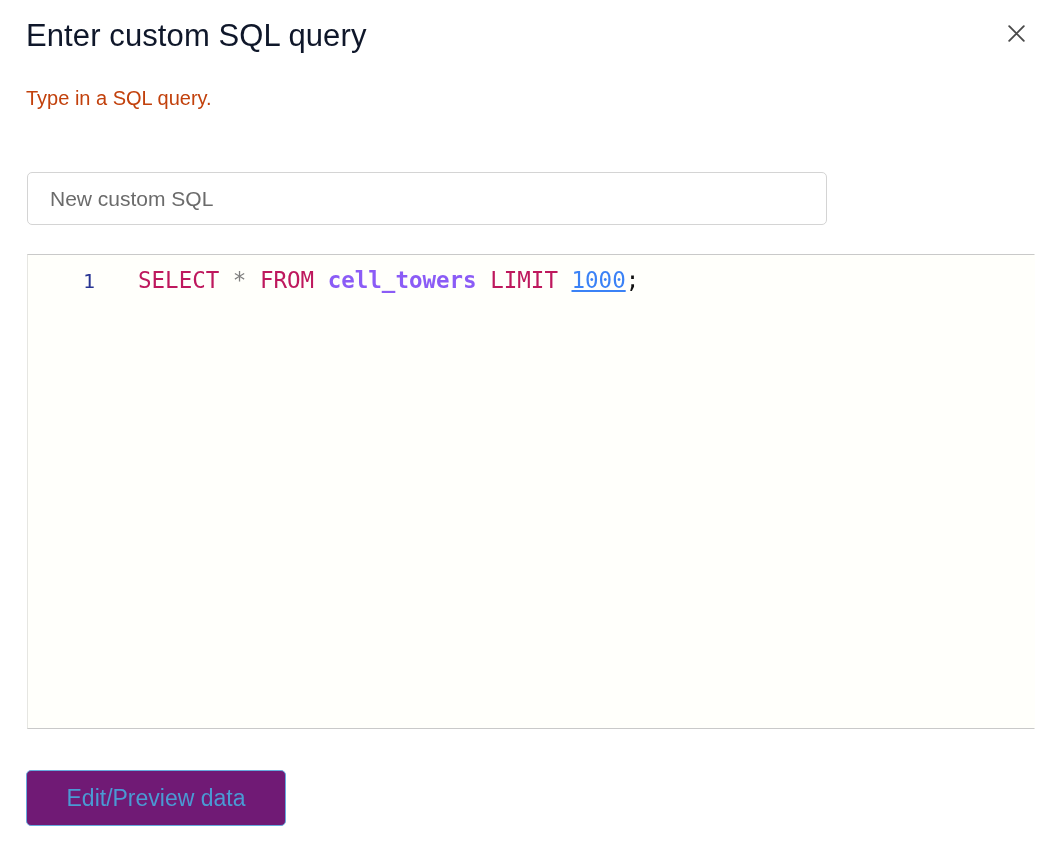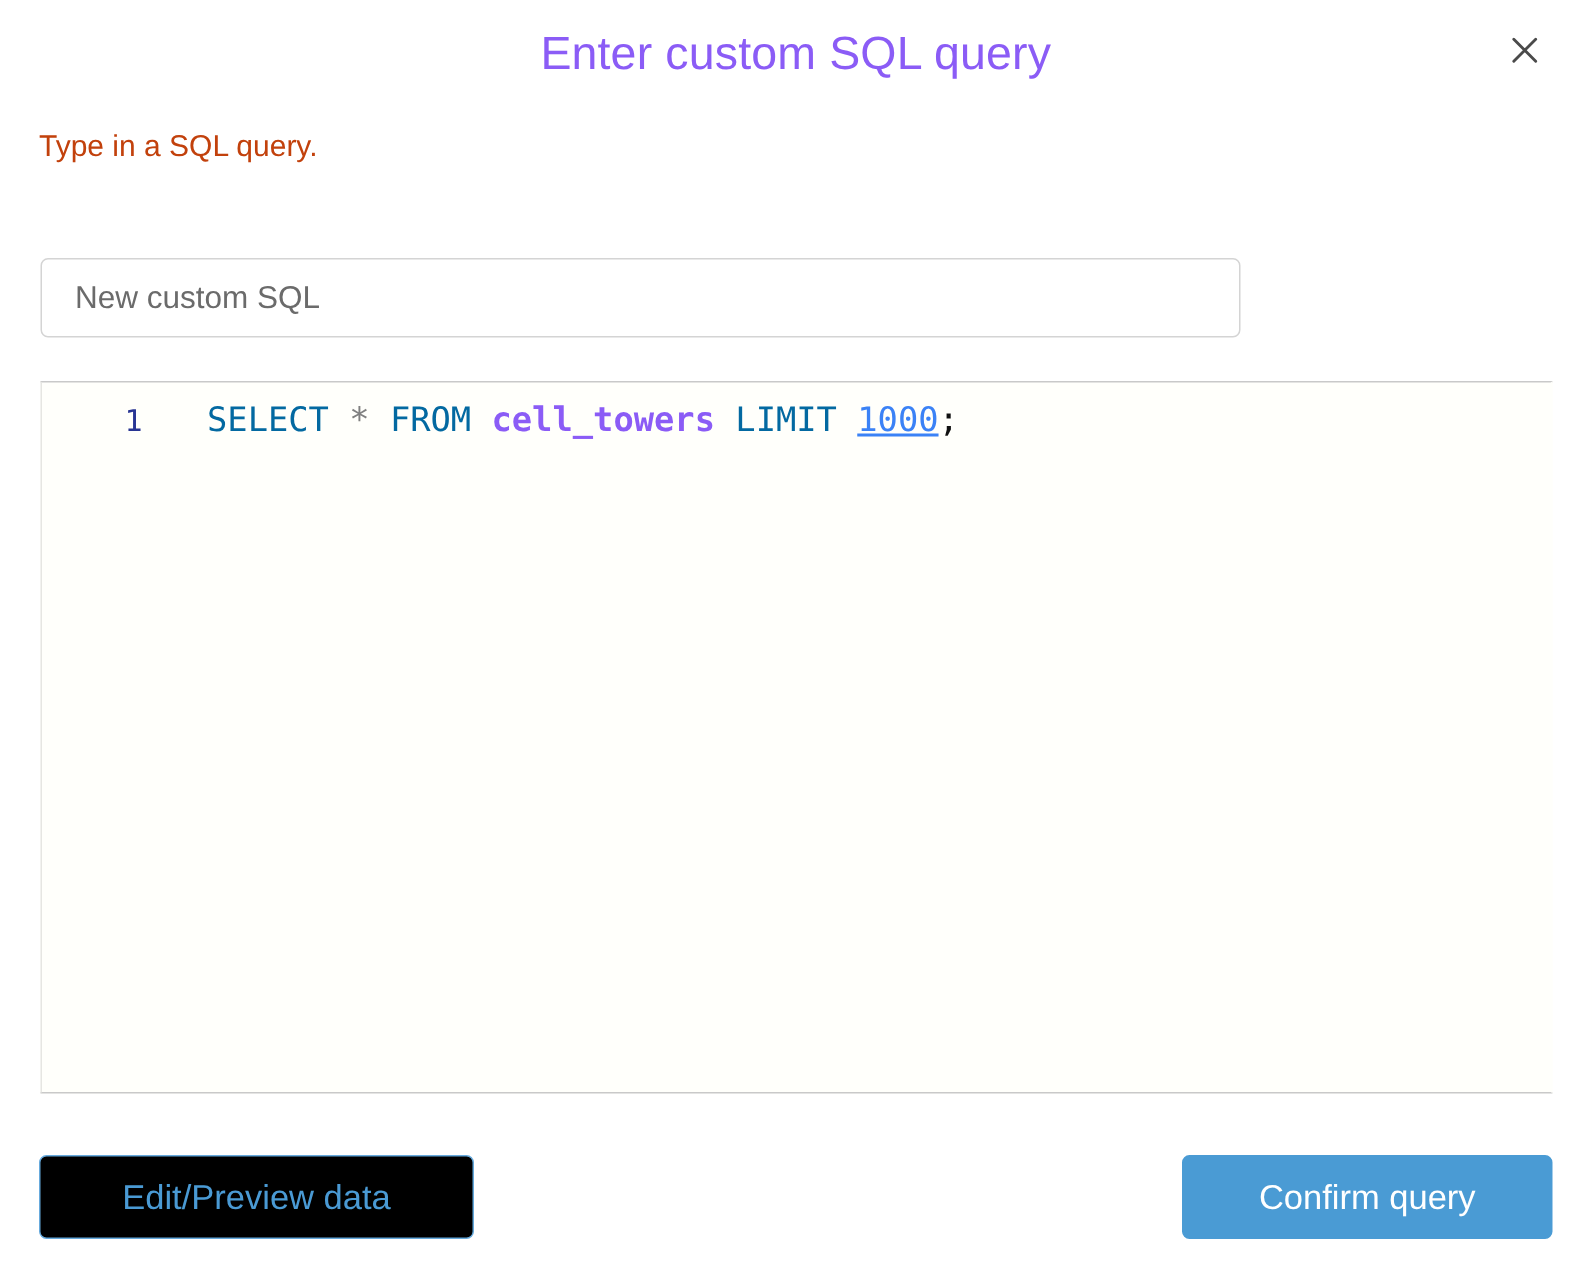--- a/index.html
+++ b/index.html
@@ -30,26 +30,25 @@
   .dialog-header {
     position: absolute;
     left: 26px;
     top: 14px;
     right: 26px;
     height: 52px;
   }
   .dialog-title {
     font-size: 31px;
     font-weight: 400;
-    color: #8b5cf6;
+    color: #0f172a;
     letter-spacing: 0.1px;
     line-height: 44px;
     margin: 0;
     white-space: nowrap;
-    text-align: center;
   }
   .close-button {
     position: absolute;
     right: 30px;
     top: 18px;
     width: 30px;
     height: 30px;
     display: flex;
     align-items: center;
     justify-content: center;
@@ -122,21 +121,21 @@
     font-family: "DejaVu Sans Mono", "Liberation Mono", monospace;
     font-size: 20px;
     user-select: none;
     flex: 0 0 auto;
   }
   .code-content {
     padding-left: 43px;
     flex: 1 1 auto;
     white-space: pre;
   }
-  .tok-keyword  { color: #0369a1; }
+  .tok-keyword  { color: #be185d; }
   .tok-operator { color: #808080; }
   .tok-plain    { color: #8b5cf6; font-weight: bold; }
   .tok-number   { color: #3b82f6; text-decoration: underline; }
   .tok-punct    { color: #111111; }
 
   
   .dialog-footer {
     position: absolute;
     left: 0;
     top: 770px;
@@ -152,22 +151,22 @@
     font-weight: 400;
     display: flex;
     align-items: center;
     justify-content: center;
     cursor: pointer;
     padding: 0 20px;
     white-space: nowrap;
   }
   .btn-secondary {
     left: 26px;
-    width: 290px;
-    background: #000000;
+    width: 260px;
+    background: #701a75;
     border: 1px solid #66aadd;
     color: #4a9ad4;
   }
   .btn-primary {
     left: 788px;
     width: 247px;
     background: #4a9bd4;
     border: 1px solid #4a9bd4;
     color: #ffffff;
   }
@@ -195,16 +194,15 @@
 
   <div class="sql-editor">
     <div class="code-line">
       <span class="line-number">1</span>
       <span class="code-content"><span class="tok-keyword">SELECT</span><span class="tok-plain"> </span><span class="tok-operator">*</span><span class="tok-plain"> </span><span class="tok-keyword">FROM</span><span class="tok-plain"> </span><span class="tok-plain">cell_towers</span><span class="tok-plain"> </span><span class="tok-keyword">LIMIT</span><span class="tok-plain"> </span><span class="tok-number">1000</span><span class="tok-punct">;</span></span>
     </div>
   </div>
 
   <div class="dialog-footer">
     <div class="btn btn-secondary">Edit/Preview data</div>
-    <div class="btn btn-primary">Confirm query</div>
   </div>
 
 </div>
 
 </body></html>

